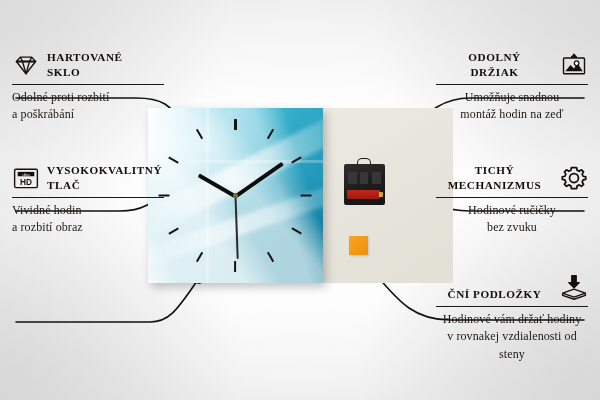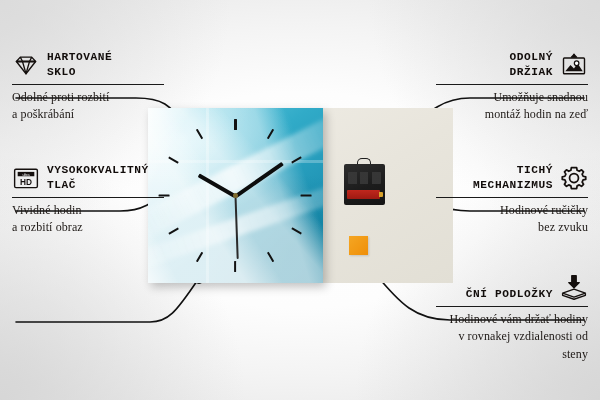--- a/index.html
+++ b/index.html
@@ -46,42 +46,42 @@
     width: 600px; height: 400px;
     pointer-events: none;
   }
 
   
   .feature {
     position: absolute;
     width: 152px;
   }
   .feature.left  { left: 12px;  text-align: left; }
-  .feature.right { right: 12px; text-align: right; }
+  .feature.right { right: 12px; text-align: center; }
 
   .feat-head {
     display: flex;
     align-items: flex-start;
     gap: 7px;
     min-height: 30px;
   }
   .feature.right .feat-head { flex-direction: row-reverse; }
 
   .feat-icon {
     flex: 0 0 auto;
     width: 28px;
     height: 28px;
     color: #15100e;
     display: block;
     margin-top: 1px;
   }
   .feat-icon svg { display: block; width: 28px; height: 28px; }
 
   .feat-title {
-    font-family: Liberation Mono, monospace;
+    font-family: Liberation Serif, serif;
     font-size: 11.2px;
     font-weight: 700;
     letter-spacing: .55px;
     line-height: 1.34;
     color: #120d0b;
     text-transform: uppercase;
     flex: 1 1 auto;
   }
 
   .feat-rule {

